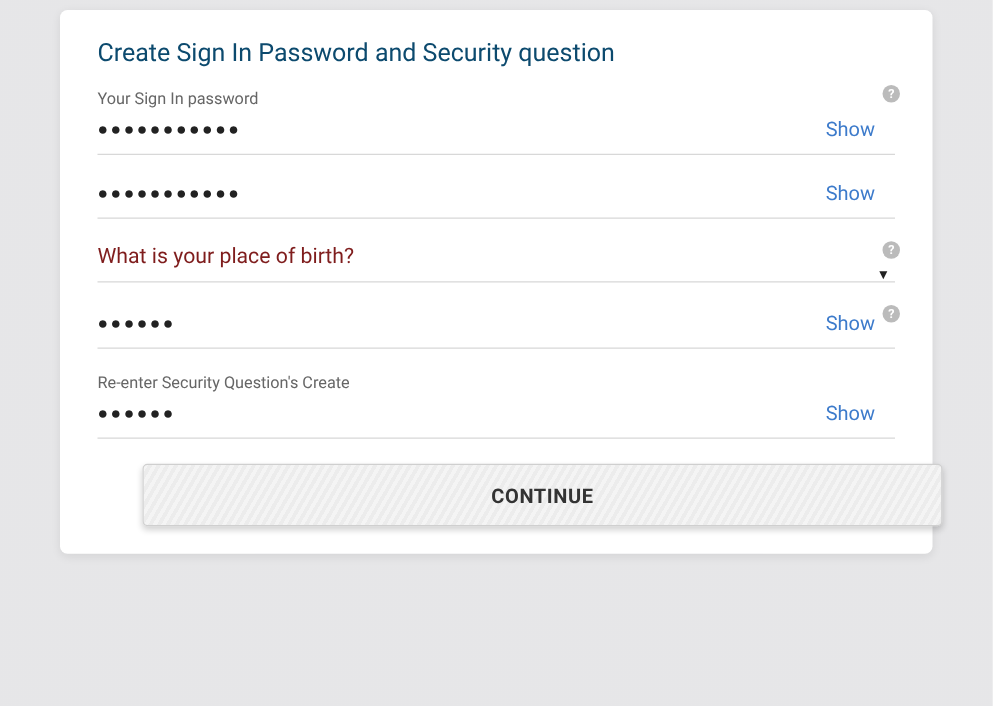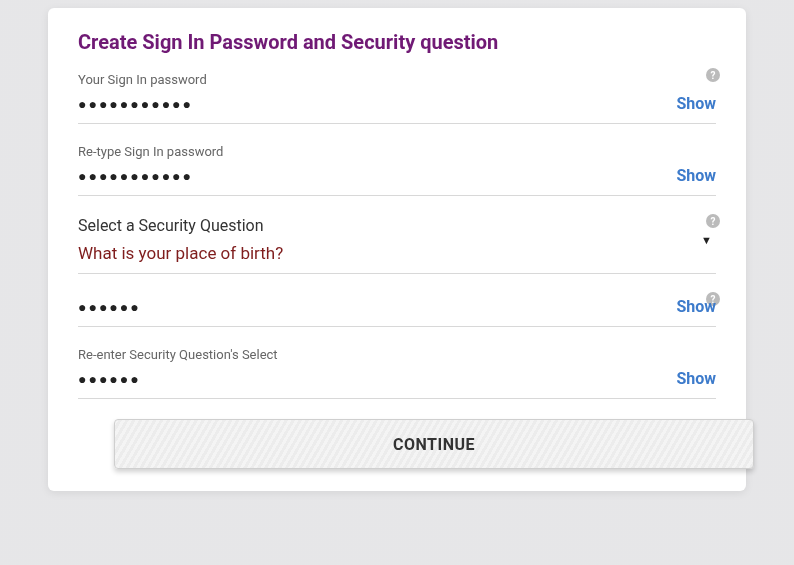--- a/index.html
+++ b/index.html
@@ -17,23 +17,23 @@
     .card {
       background: #fff;
       width: 698px;
       margin-top: 8px;
       padding: 22px 30px 22px 30px;
       border-radius: 6px;
       box-shadow: 0 2px 8px rgba(0,0,0,0.08);
       box-sizing: border-box;
     }
     .title {
-      color: #701a75;
+      color: #0c4a6e;
       font-size: 20px;
-      font-weight: 700;
+      font-weight: 400;
       margin: 0 0 18px 0;
     }
     .field-group {
       position: relative;
       border-bottom: 1px solid #d8d8d8;
       padding-bottom: 8px;
       margin-bottom: 20px;
     }
     .field-label {
       font-size: 13px;
@@ -58,26 +58,25 @@
       color: #fff;
       font-size: 10px;
       font-weight: bold;
       display: flex;
       align-items: center;
       justify-content: center;
       cursor: pointer;
     }
     .show-link {
       position: absolute;
-      right: 0;
+      right: 16px;
       bottom: 10px;
       font-size: 16px;
       color: #3d7bcb;
       cursor: pointer;
-      font-weight: bold;
     }
     .select-group {
       position: relative;
       border-bottom: 1px solid #d8d8d8;
       padding-bottom: 10px;
       margin-bottom: 22px;
     }
     .select-heading {
       font-size: 16px;
       color: #333;
@@ -143,39 +142,37 @@
   <h1 class="title">Create Sign In Password and Security question</h1>
 
   <div class="field-group">
     <span class="help-icon">?</span>
     <label class="field-label">Your Sign In password</label>
     <div class="field-value">●●●●●●●●●●●</div>
     <span class="show-link">Show</span>
   </div>
 
   <div class="field-group">
-    <label class="field-label">Re-type Sign In password</label>
     <div class="field-value">●●●●●●●●●●●</div>
     <span class="show-link">Show</span>
   </div>
 
   <div class="select-group">
     <span class="select-help">?</span>
     <span class="select-caret">▼</span>
-    <div class="select-heading">Select a Security Question</div>
     <div class="select-value">What is your place of birth?</div>
   </div>
 
   <div class="field-group">
     <span class="help-icon">?</span>
     <div class="field-value">●●●●●●</div>
     <span class="show-link">Show</span>
   </div>
 
   <div class="field-group">
-    <label class="field-label">Re-enter Security Question's Select</label>
+    <label class="field-label">Re-enter Security Question's Create</label>
     <div class="field-value">●●●●●●</div>
     <span class="show-link">Show</span>
   </div>
 
   <div class="continue-btn">CONTINUE</div>
 
 </div>
 
 </body></html>

